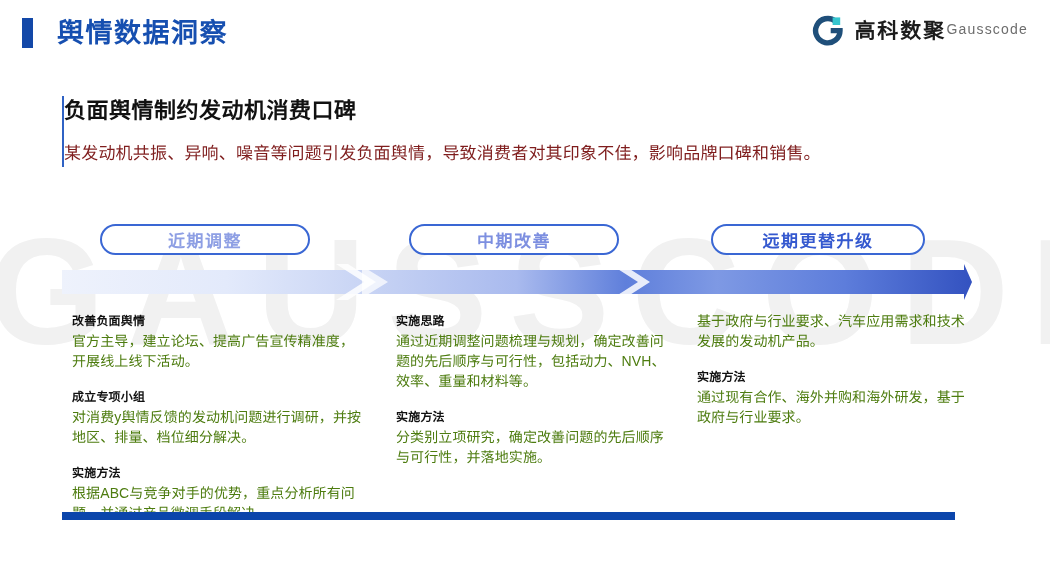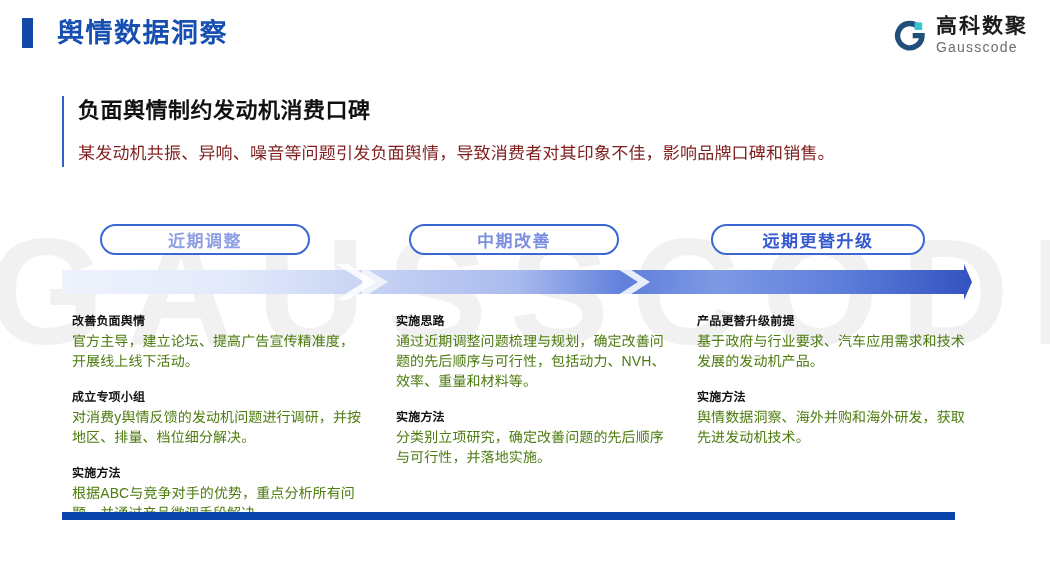--- a/index.html
+++ b/index.html
@@ -86,21 +86,21 @@
     gap: 9px;
   }
   .logo-mark {
     position: relative;
     width: 33px;
     height: 33px;
     flex: 0 0 auto;
   }
   .logo-text {
     display: flex;
-    flex-direction: column;
+    flex-direction: row;
     justify-content: center;
     line-height: 1;
   }
   .logo-cn {
     font-size: 21px;
     font-weight: 700;
     color: #1c1c1c;
     letter-spacing: 2px;
     line-height: 23px;
   }
@@ -113,21 +113,20 @@
     margin-top: 2px;
   }
 
   
   .intro {
     position: absolute;
     left: 62px;
     top: 96px;
     width: 900px;
     border-left: 2px solid #2f62c4;
-    padding-left: 14px;
     z-index: 3;
   }
   .intro-heading {
     font-size: 22px;
     font-weight: 700;
     color: #111111;
     letter-spacing: 0.5px;
     line-height: 30px;
     margin-bottom: 15px;
   }
@@ -311,26 +310,25 @@
         <div class="blk-body">通过近期调整问题梳理与规划，确定改善问题的先后顺序与可行性，包括动力、NVH、效率、重量和材料等。</div>
       </div>
       <div class="blk blk-gap">
         <div class="blk-title">实施方法</div>
         <div class="blk-body">分类别立项研究，确定改善问题的先后顺序与可行性，并落地实施。</div>
       </div>
     </div>
 
     <div class="column col-3">
       <div class="blk">
-        <div class="blk-title">产品更替升级前提</div>
         <div class="blk-body">基于政府与行业要求、汽车应用需求和技术发展的发动机产品。</div>
       </div>
       <div class="blk blk-gap">
         <div class="blk-title">实施方法</div>
-        <div class="blk-body">舆情数据洞察、海外并购和海外研发，获取先进发动机技术。</div>
+        <div class="blk-body">通过现有合作、海外并购和海外研发，基于政府与行业要求。</div>
       </div>
     </div>
 
   </div>
 
   <div class="bottom-bar"></div>
 
 </div>
 
 </body></html>

